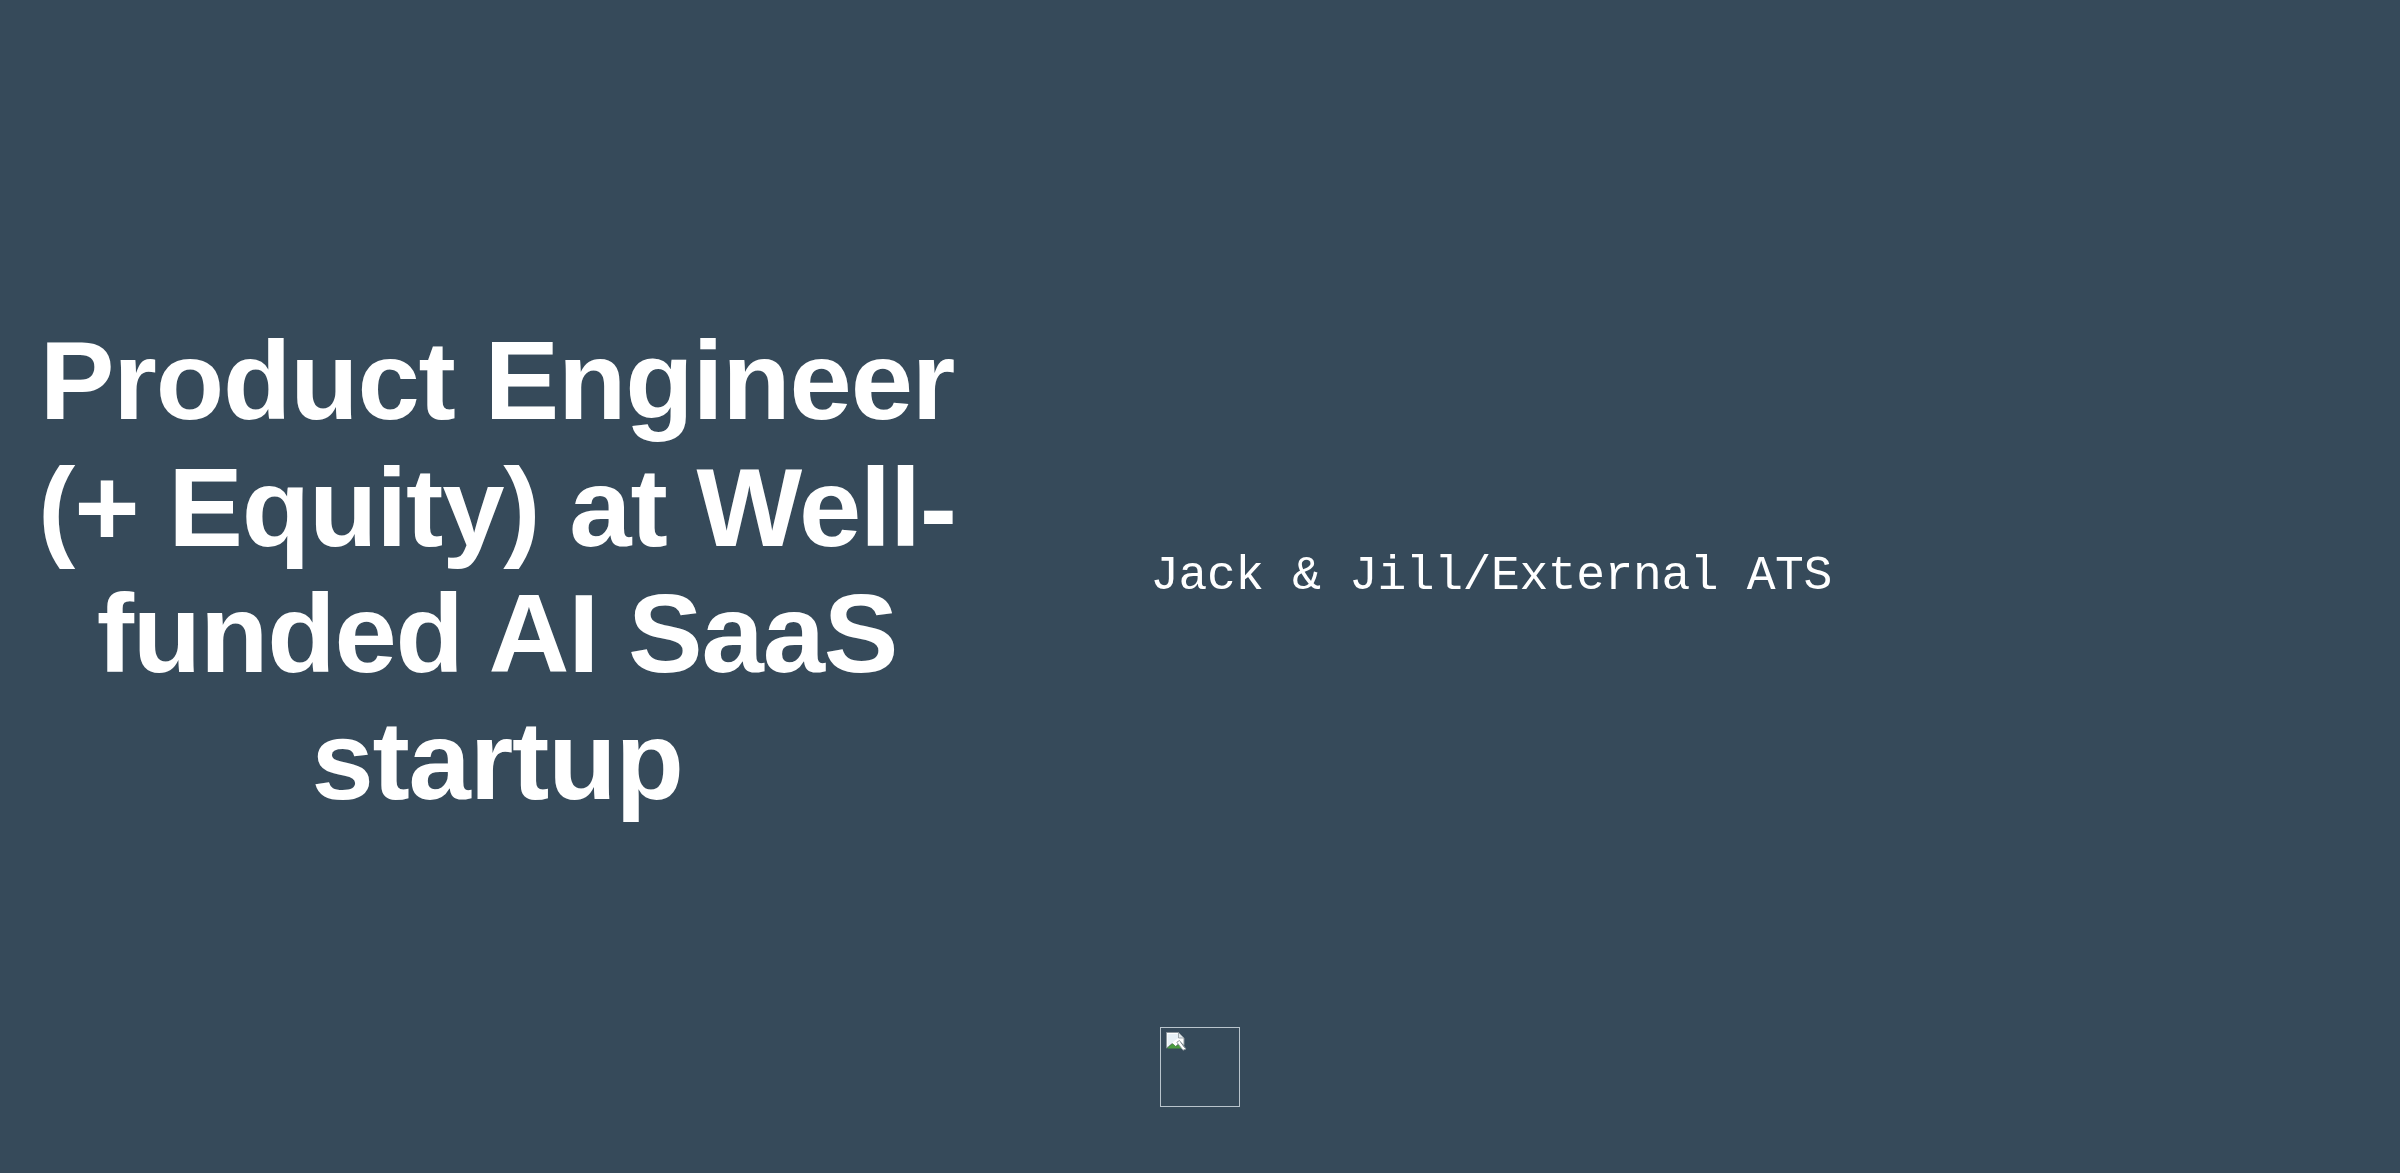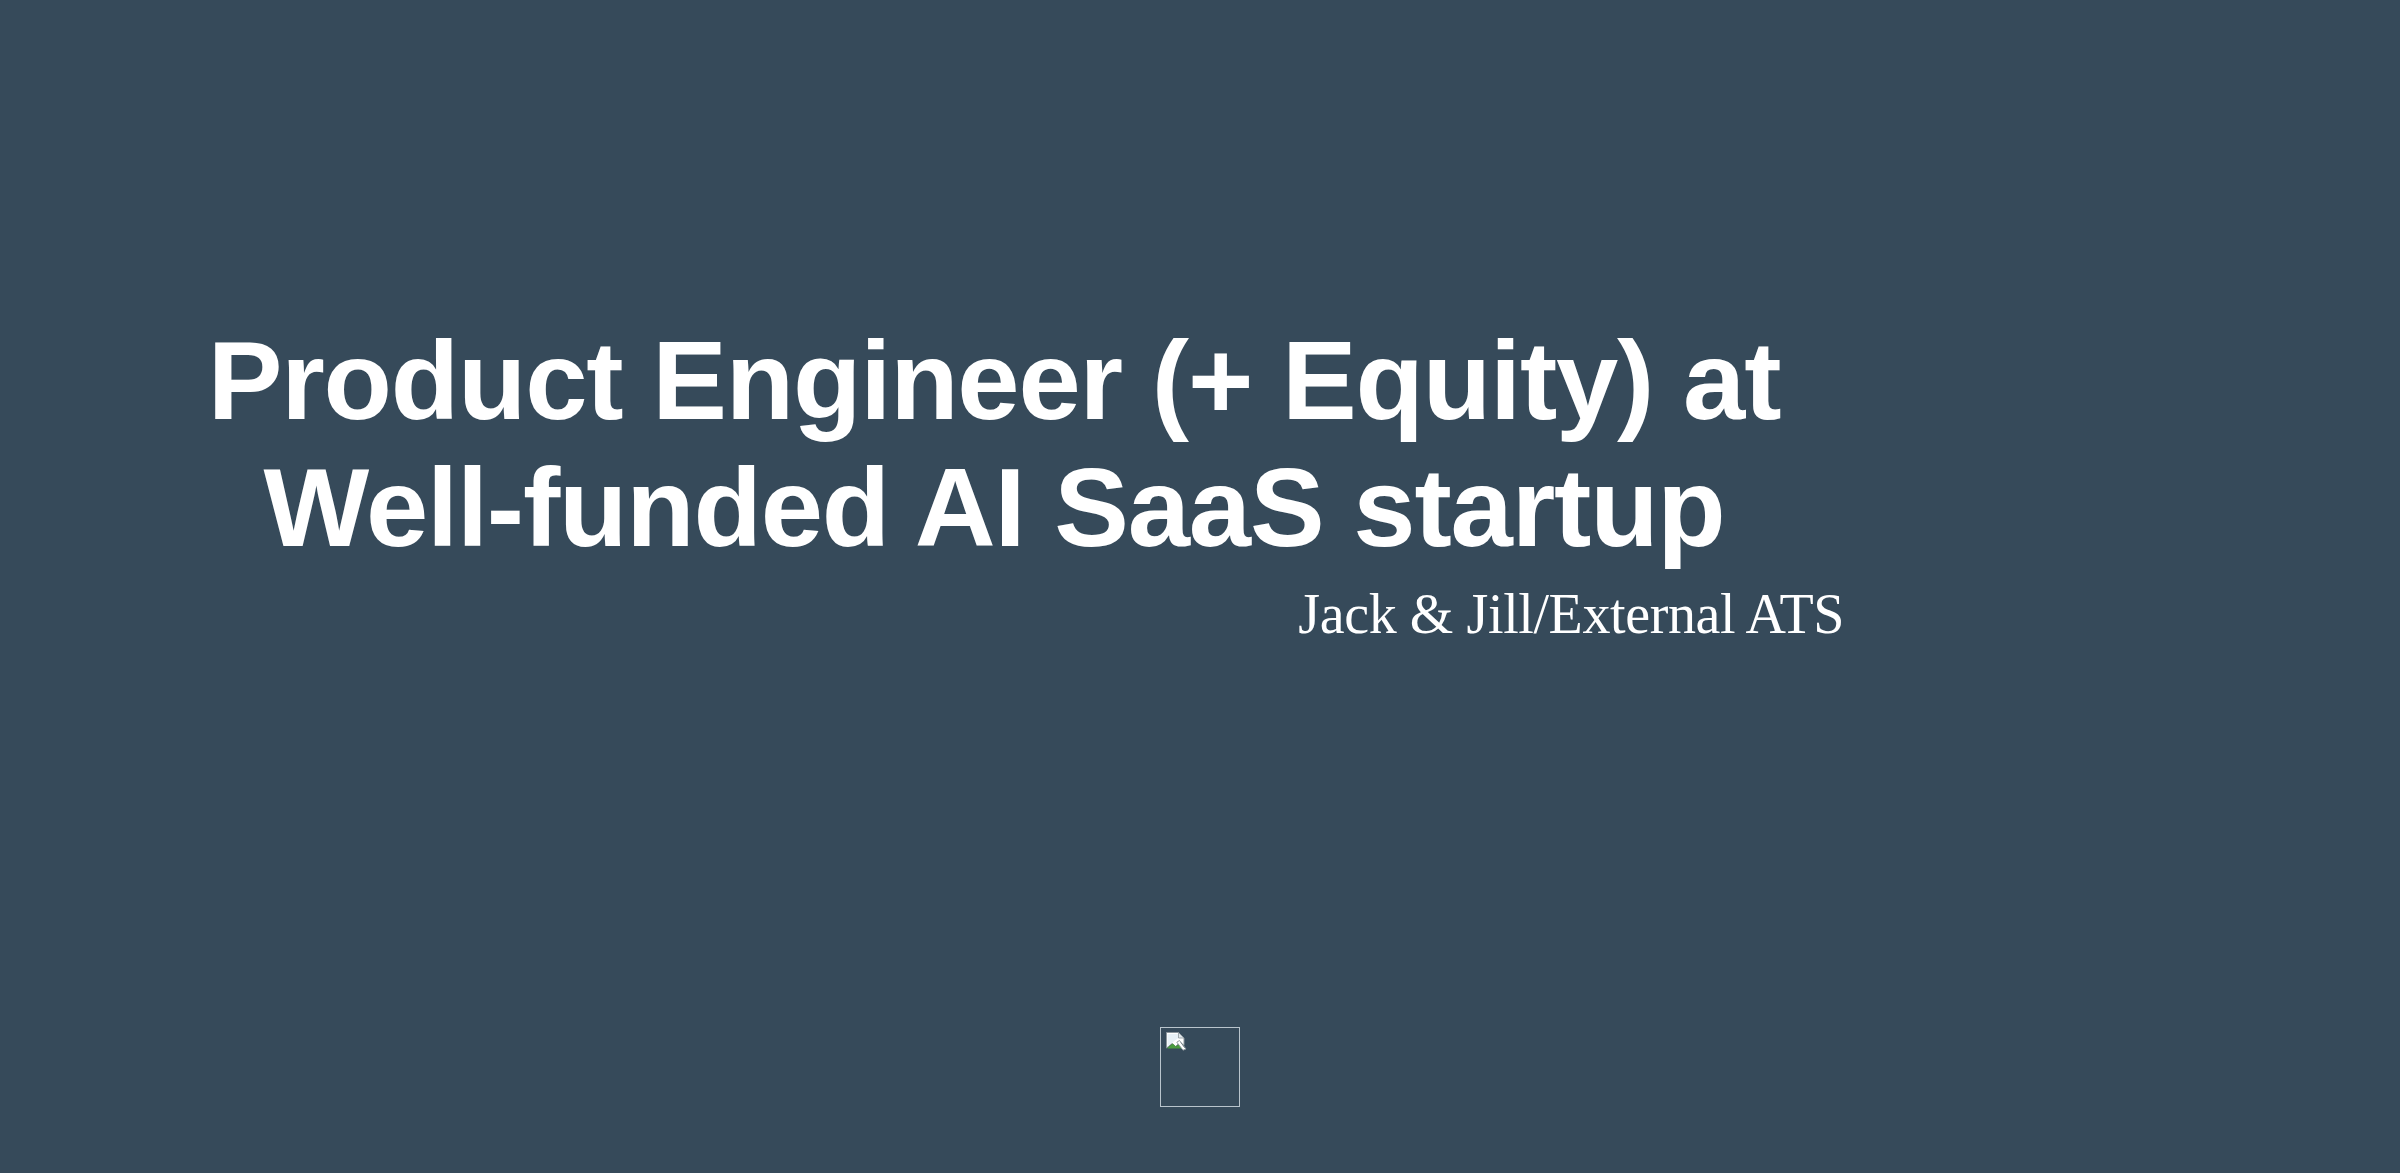--- a/index.html
+++ b/index.html
@@ -25,43 +25,43 @@
   }
 
   
   .hero {
     position: absolute;
     top: 0;
     left: 0;
     width: 1988px;
     padding-top: 318px;
     display: flex;
-    flex-direction: column;
+    flex-direction: row;
     align-items: center;
   }
 
   .hero-title {
     width: 1700px;
     text-align: center;
     color: #ffffff;
     font-family: "Liberation Sans", sans-serif;
     font-weight: 700;
     font-size: 112px;
     line-height: 1.13;
     letter-spacing: -1.2px;
     word-wrap: break-word;
   }
 
   .hero-subtitle {
     width: 1700px;
-    text-align: right;
+    text-align: center;
     color: #ffffff;
-    font-family: Liberation Serif, serif;
+    font-family: Liberation Mono, monospace;
     font-weight: 400;
-    font-size: 56px;
+    font-size: 48px;
     line-height: 1.18;
     letter-spacing: -0.4px;
     margin-top: 10px;
   }
 
   
   .logo-slot {
     position: absolute;
     top: 1027px;
     left: 1160px;

